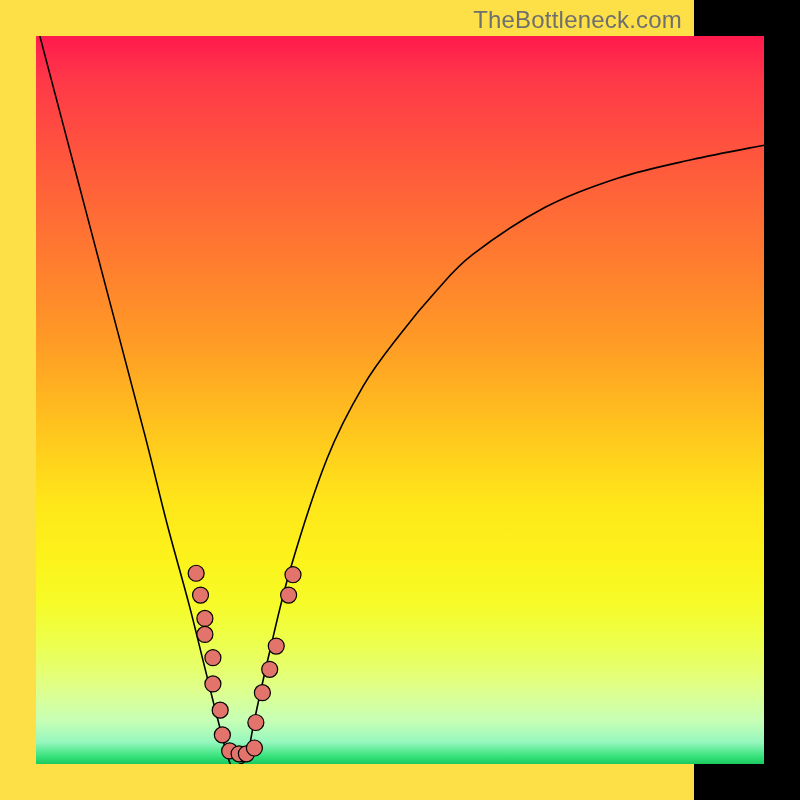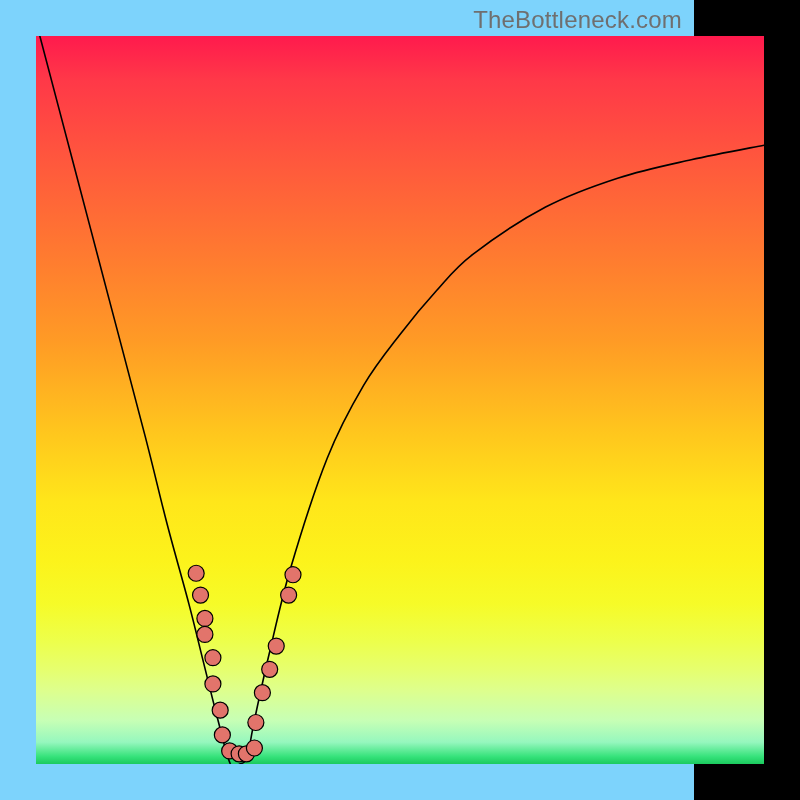--- a/index.html
+++ b/index.html
@@ -10,21 +10,21 @@
     background: #000;
     overflow: hidden;
     font-family: Arial, Helvetica, sans-serif;
   }
   .frame {
     position: absolute;
     top: 0;
     left: 0;
     width: 694px;
     height: 800px;
-    background: #7dd3fc;
+    background: #fde047;
   }
   .plot {
     position: absolute;
     top: 36px;
     left: 36px;
     width: 728px;
     height: 728px;
     overflow: hidden;
   }
   .gradient {

